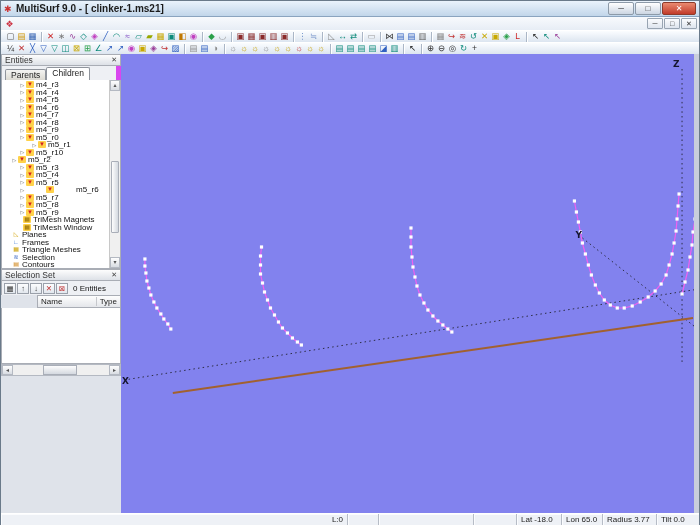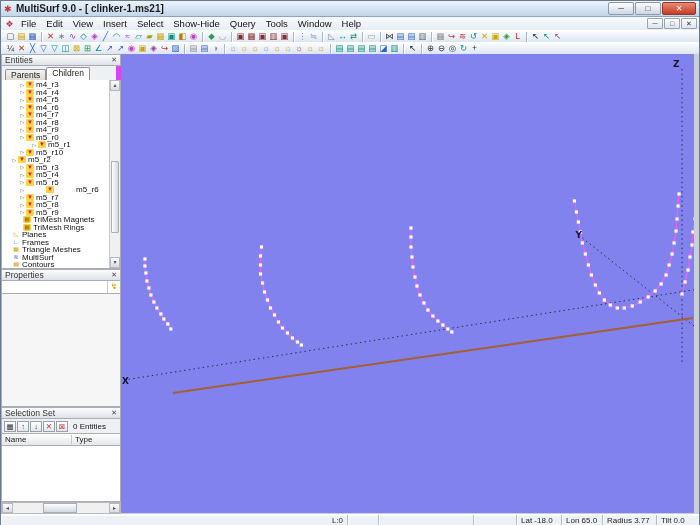--- a/index.html
+++ b/index.html
@@ -67,21 +67,21 @@
   .propbody { flex:1; background:#f6f6f6; border:1px solid #a9adb5; border-top:none; }
 
   
   .selection { height:107px; display:flex; flex-direction:column; }
   .seltb { height:14px; flex:none; display:flex; align-items:center; gap:1px; padding:1px 2px; background:#eef0f4;
            border-left:1px solid #a9adb5; border-right:1px solid #a9adb5; }
   .sbtn { width:12px; height:11px; flex:none; border:1px solid #9aa0aa; background:linear-gradient(#fcfdfe,#e2e7ee);
           font-size:7.5px; line-height:10px; text-align:center; color:#333; }
   .selcount { font-size:8px; color:#111; margin-left:4px; }
   .selcols { height:13px; flex:none; display:flex; background:linear-gradient(#fefefe,#e4e6ea);
-             border:1px solid #a9adb5; font-size:8px; color:#222; align-items:center; }
+             border:1px solid #a9adb5; font-size:8px; color:#222; align-items:center;margin-left:36px; }
   .selcol1 { width:70px; padding:0 3px; border-right:1px solid #c6c8cc; }
   .selcol2 { flex:1; padding:0 3px; }
   .sellist { flex:1; background:#fff; border:1px solid #a9adb5; border-top:none; }
   .hscroll { height:12px; flex:none; display:flex; background:#f0f0f0; border:1px solid #b4b9c2; }
   .harrow { width:11px; flex:none; background:linear-gradient(#fefefe,#d8dce2); border:1px solid #b4b9c2;
             font-size:6px; line-height:9px; text-align:center; color:#555; }
   .htrack { flex:1; position:relative; }
   .hthumb { position:absolute; top:0; bottom:0; left:30px; width:34px; background:linear-gradient(#fdfdfd,#d4d9e0);
             border:1px solid #a9aeb8; }
 
@@ -105,33 +105,20 @@
     <span class="title">MultiSurf 9.0 - [ clinker-1.ms21]</span>
     <span class="winbtns">
       <span class="wbtn">─</span>
       <span class="wbtn">□</span>
       <span class="wbtn close">✕</span>
     </span>
   </div>
 
   <div class="menubar">
     <span class="mdiicon">❖</span>
-    <span class="menuitems">
-
-    <span class="menuitem">File</span>
-        <span class="menuitem">Edit</span>
-        <span class="menuitem">View</span>
-        <span class="menuitem">Insert</span>
-        <span class="menuitem">Select</span>
-        <span class="menuitem">Show-Hide</span>
-        <span class="menuitem">Query</span>
-        <span class="menuitem">Tools</span>
-        <span class="menuitem">Window</span>
-        <span class="menuitem">Help</span>
-      </span>
     <span class="mdibtns">
       <span class="mdibtn">─</span>
       <span class="mdibtn">□</span>
       <span class="mdibtn">✕</span>
     </span>
   </div>
 
   <div class="toolbar">
 
   <span class="tbicon" style="color: rgb(90, 90, 90);">▢</span>
@@ -365,21 +352,21 @@
 
               <div class="trow" style="padding-left: 13px;">
                 <span class="tarrow"></span>
                 <span class="ticon" style="color: rgb(138, 101, 0); background: rgb(255, 210, 74);">▦</span>
                 <span>TriMesh Magnets</span>
               </div>
 
               <div class="trow" style="padding-left: 13px;">
                 <span class="tarrow"></span>
                 <span class="ticon" style="color: rgb(138, 101, 0); background: rgb(255, 210, 74);">▦</span>
-                <span>TriMesh Rings</span>
+                <span>TriMesh Window</span>
               </div>
 
               <div class="trow" style="padding-left: 2px;">
                 <span class="tarrow"></span>
                 <span class="ticon" style="color: rgb(208, 160, 0); background: transparent;">◺</span>
                 <span>Planes</span>
               </div>
 
               <div class="trow" style="padding-left: 2px;">
                 <span class="tarrow"></span>
@@ -389,49 +376,39 @@
 
               <div class="trow" style="padding-left: 2px;">
                 <span class="tarrow"></span>
                 <span class="ticon" style="color: rgb(202, 160, 2); background: transparent;">▦</span>
                 <span>Triangle Meshes</span>
               </div>
 
               <div class="trow" style="padding-left: 2px;">
                 <span class="tarrow"></span>
                 <span class="ticon" style="color: rgb(48, 96, 192); background: transparent;">≋</span>
-                <span>MultiSurf</span>
+                <span>Selection</span>
               </div>
 
               <div class="trow" style="padding-left: 2px;">
                 <span class="tarrow"></span>
                 <span class="ticon" style="color: rgb(204, 122, 0); background: transparent;">▤</span>
                 <span>Contours</span>
               </div>
             </div>
           <div class="vscroll">
             <div class="varrow">▴</div>
             <div class="vtrack">
                 <div class="vthumb"></div>
               </div>
             <div class="varrow">▾</div>
           </div>
         </div>
       </div>
 
-      <div class="properties">
-        <div class="phead">
-          <span>Properties</span>
-          <span class="pclose">✕</span>
-        </div>
-        <div class="propcombo">
-          <span class="propfilter">↯</span>
-        </div>
-        <div class="propbody"></div>
-      </div>
 
       <div class="selection">
         <div class="phead">
           <span>Selection Set</span>
           <span class="pclose">✕</span>
         </div>
         <div class="seltb">
           <span style="display:flex;gap:1px;">
 
           <span class="sbtn" style="color: rgb(51, 51, 51);">▦</span>

